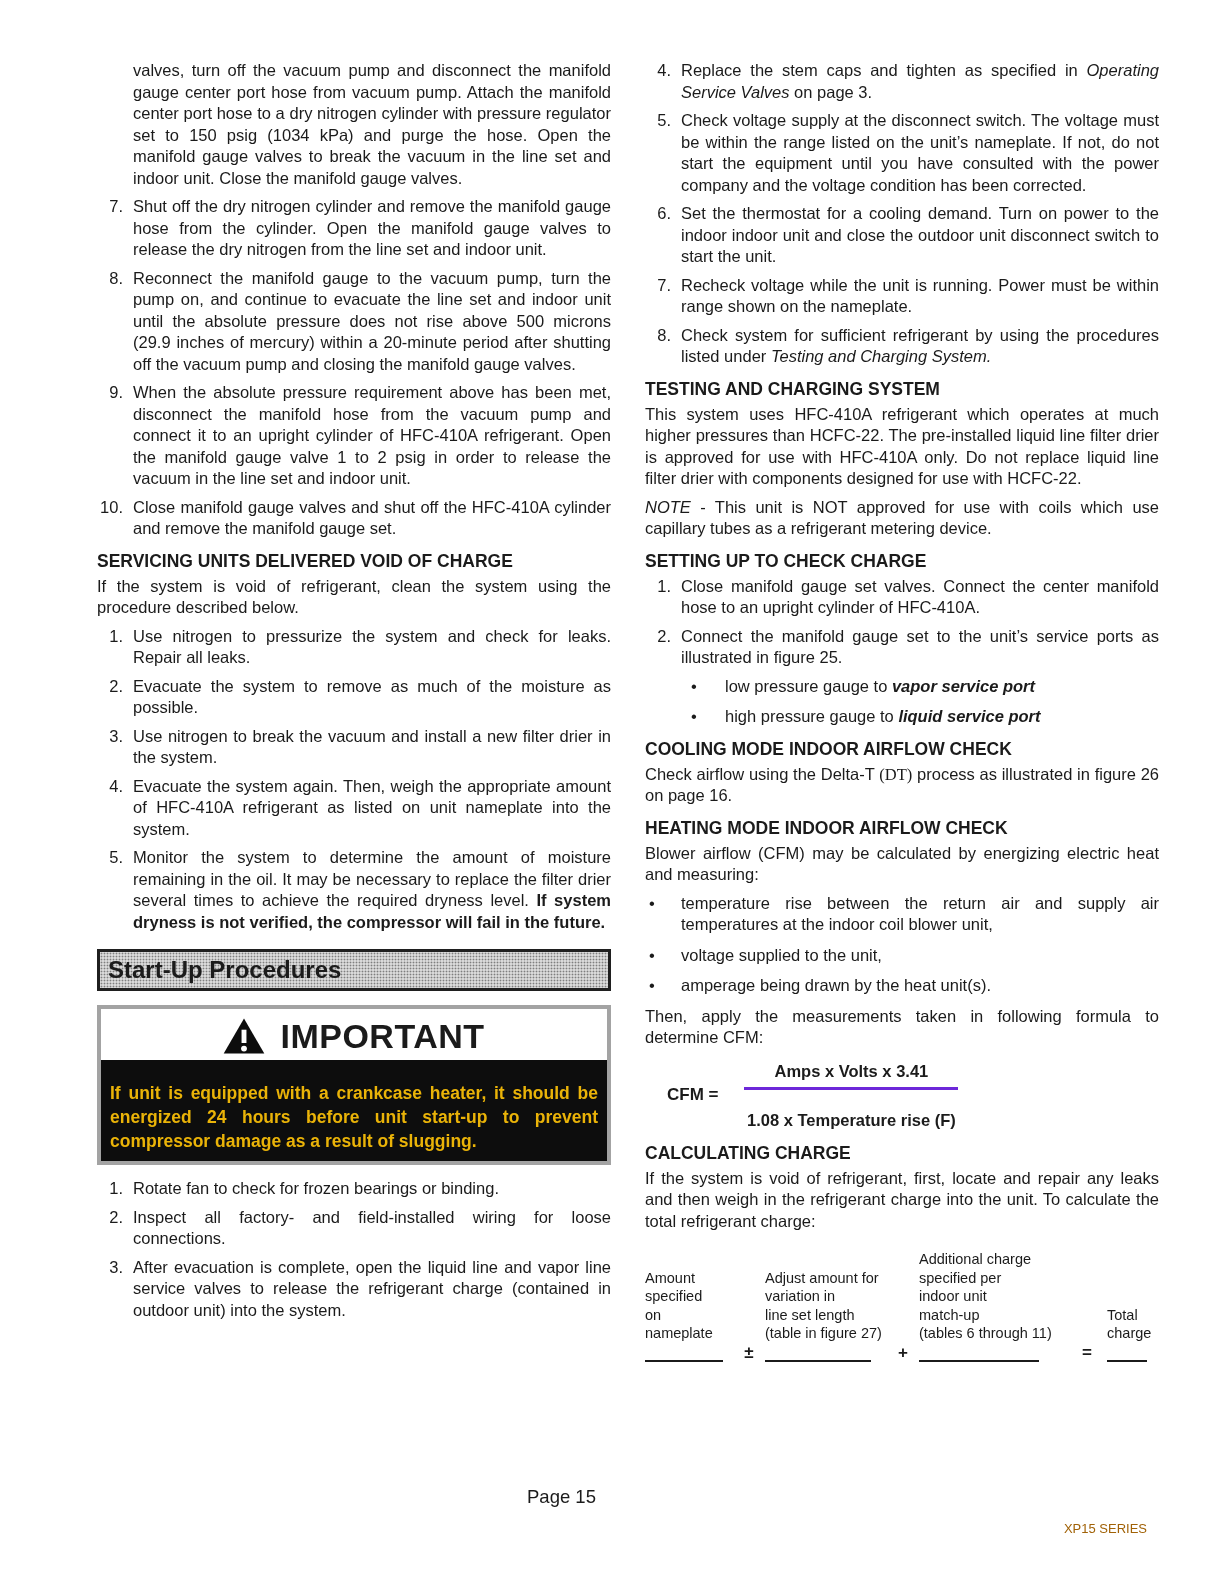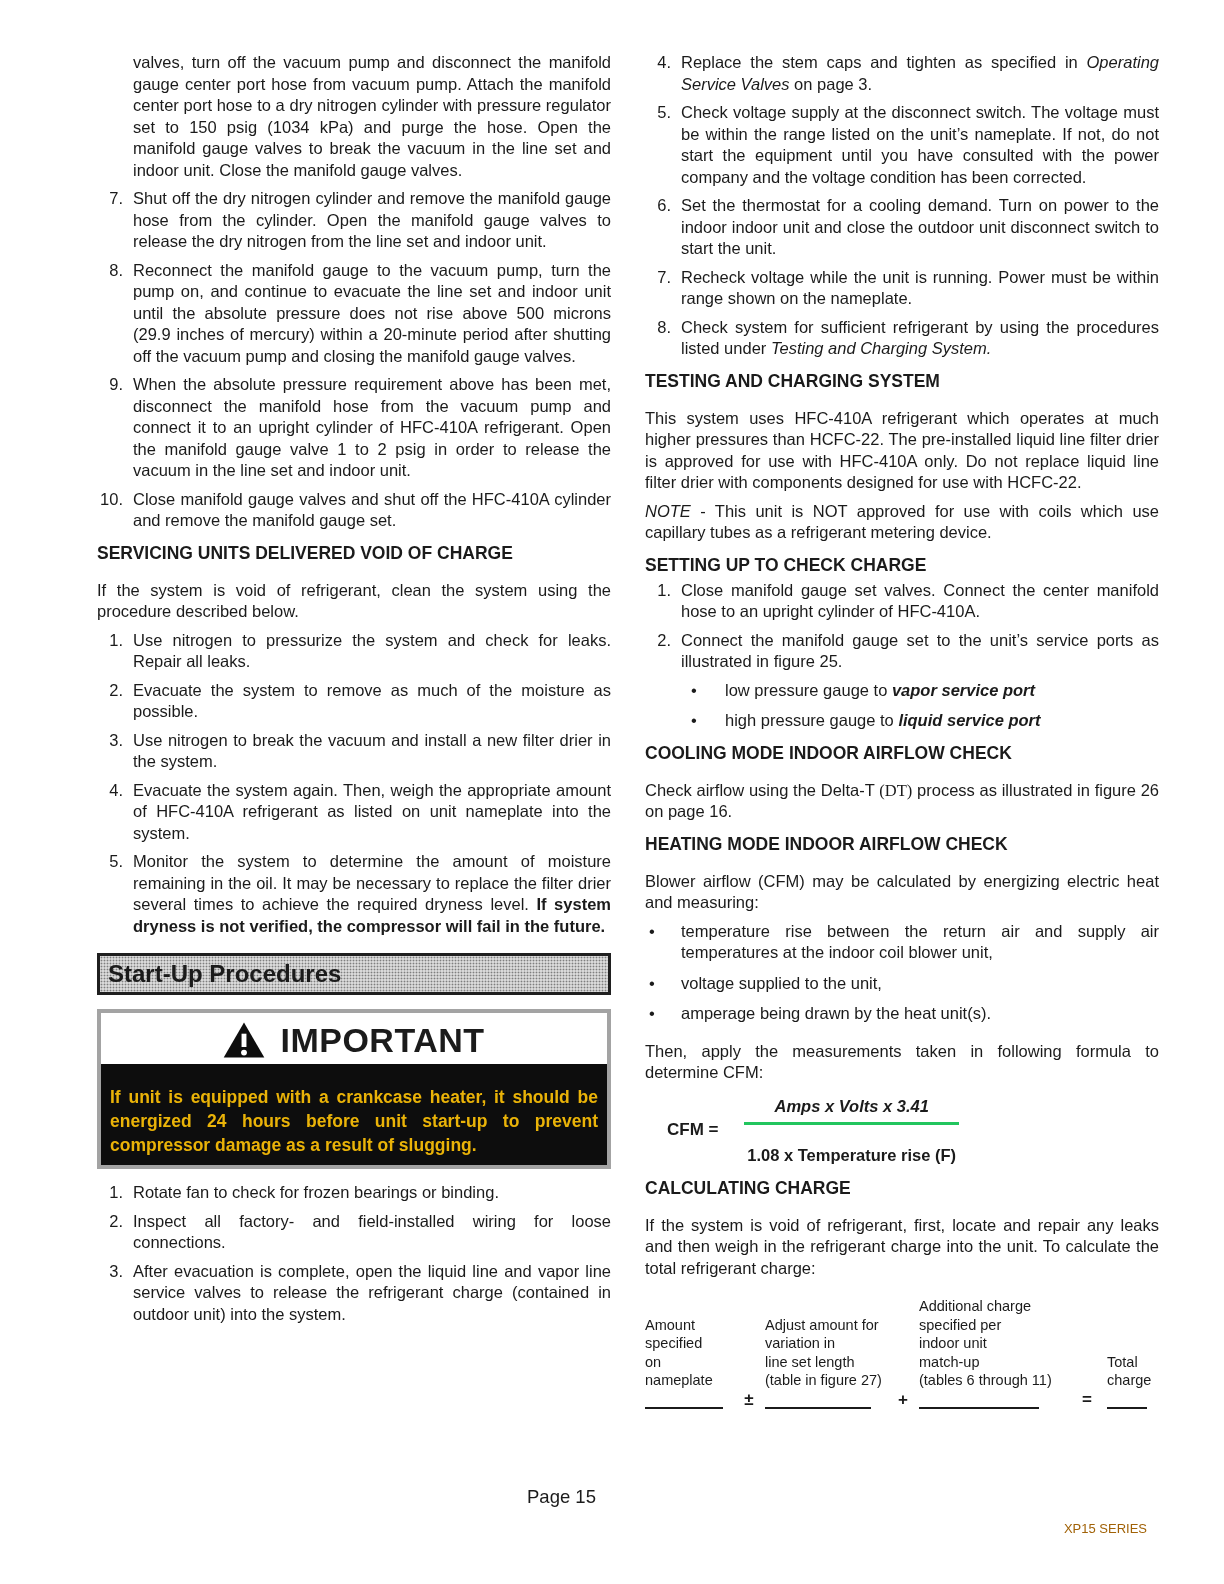--- a/index.html
+++ b/index.html
@@ -1,23 +1,23 @@
 <!DOCTYPE html>
 <html><head>
 <meta charset="utf-8">
 <style>
   html,body{margin:0;padding:0;}
   body{
     width:1224px;height:1584px;background:#ffffff;
     font-family:"Liberation Sans", sans-serif;color:#1b1b1b;
     position:relative;overflow:hidden;
   }
-  .columns{position:absolute;left:97px;top:52px;width:1064px;display:flex;gap:34px;}
+  .columns{position:absolute;left:97px;top:60px;width:1064px;display:flex;gap:34px;}
   .col{flex:0 0 514px;width:514px;font-size:16.5px;line-height:21.5px;text-align:justify;}
-  .para{margin:16px 0 7px;}
+  .para{margin:4px 0 7px;}
   .sec-heading{font-size:17.5px;font-weight:bold;line-height:22px;margin:10px 0 4px;text-align:left;}
   .li{display:flex;margin-bottom:7px;}
   .num{flex:0 0 36px;box-sizing:border-box;padding-right:10px;text-align:right;}
   .li-text{flex:1;}
   .cont{margin-left:36px;margin-bottom:7px;}
   .hb{display:flex;margin-bottom:9px;}
   .hb .dot{flex:0 0 36px;box-sizing:border-box;padding-left:4px;text-align:left;}
   .sub{display:flex;margin-left:46px;margin-bottom:9px;}
   .sub .dot{flex:0 0 34px;}
   .bi{font-weight:bold;font-style:italic;}
@@ -33,21 +33,21 @@
   }
   .imp-box{border:4px solid #a3a3a3;margin-bottom:13px;}
   .imp-head{display:flex;align-items:center;justify-content:center;gap:15px;padding:8px 0 5px;background:#fff;}
   .imp-title{font-size:34px;font-weight:bold;letter-spacing:0.5px;line-height:38px;}
   .warning-svg{width:42px;height:38px;display:block;}
   .imp-body{background:#0d0d0d;color:#eab308;font-weight:bold;font-size:17.5px;line-height:24px;padding:21px 9px 8px;text-align:justify;}
   .note-para{margin:3px 0 10px;}
   .formula{display:flex;align-items:center;margin:12px 0 12px;text-align:left;}
   .f-lhs{font-weight:bold;font-size:17px;margin-left:22px;margin-right:26px;white-space:nowrap;}
   .frac{display:inline-block;text-align:center;font-weight:bold;font-size:16.5px;line-height:20px;}
-  .frac-top{display:block;padding:0 30px 6px;border-bottom:3px solid #22c55e;font-style:italic;}
+  .frac-top{display:block;padding:0 30px 6px;border-bottom:3px solid #6d28d9;}
   .frac-bot{display:block;padding-top:20px;}
   .ws{display:flex;align-items:flex-end;margin-top:18px;text-align:left;font-size:14.5px;line-height:18.5px;}
   .wcol{box-sizing:border-box;}
   .w1{width:88px;}
   .w2{width:122px;}
   .w3{width:152px;}
   .w4{width:48px;margin-left:4px;}
   .wlabel{white-space:pre-line;margin-bottom:17px;}
   .wline{border-bottom:2px solid #1b1b1b;height:0;}
   .w1 .wline{width:78px;}

